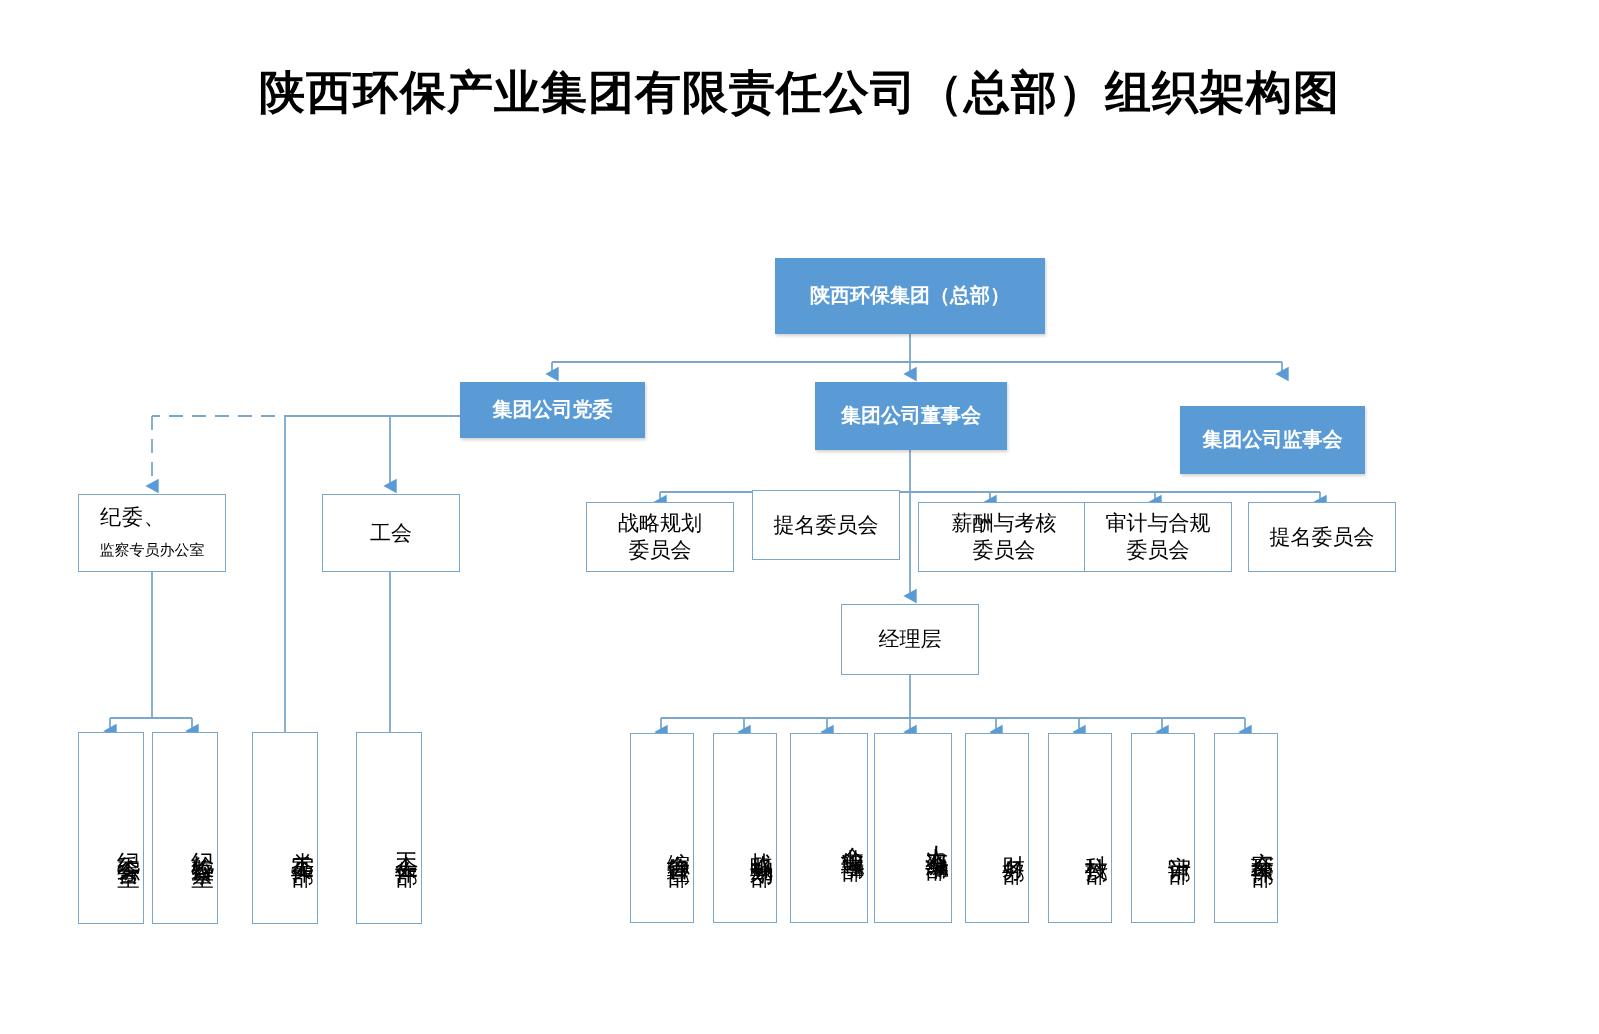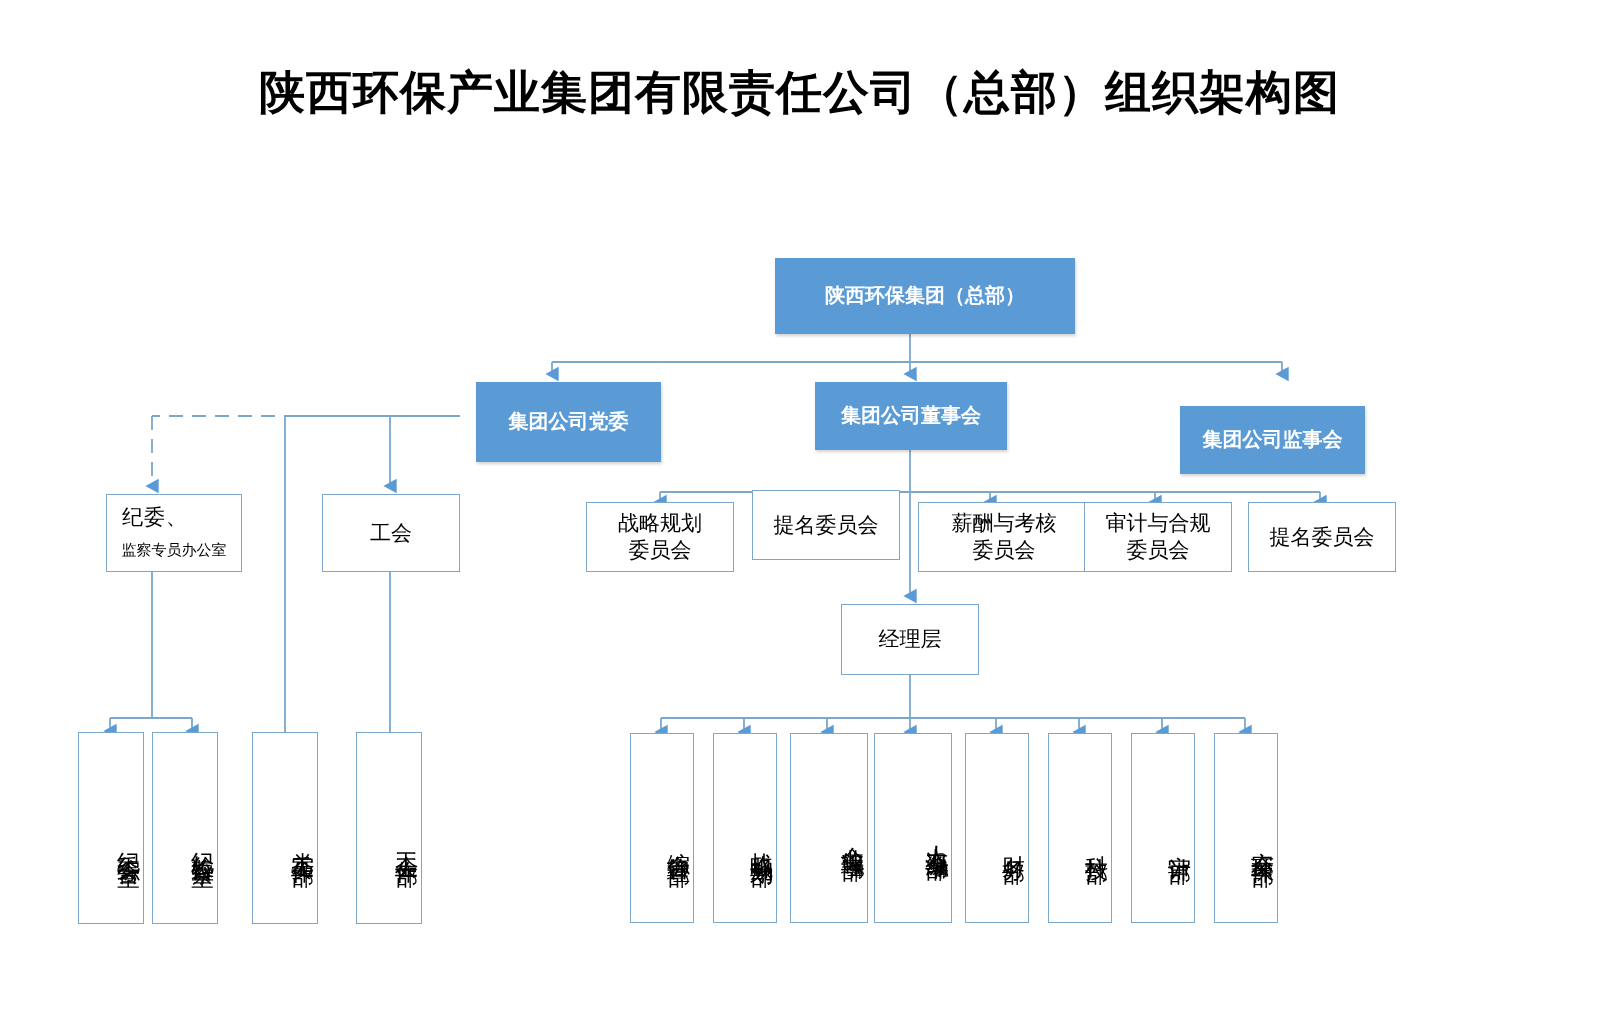--- a/index.html
+++ b/index.html
@@ -162,35 +162,35 @@
       <path d="M744,718 L744,732" marker-end="url(#ar)"></path>
       <path d="M827,718 L827,732" marker-end="url(#ar)"></path>
       <path d="M910,718 L910,732" marker-end="url(#ar)"></path>
       <path d="M996,718 L996,732" marker-end="url(#ar)"></path>
       <path d="M1079,718 L1079,732" marker-end="url(#ar)"></path>
       <path d="M1162,718 L1162,732" marker-end="url(#ar)"></path>
       <path d="M1245,718 L1245,732" marker-end="url(#ar)"></path>
     </g>
   </svg>
 
-  <div class="node blue" style="left:775px; top:258px; width:300px; height:76px;">
+  <div class="node blue" style="left:775px; top:258px; width:270px; height:76px;">
     <span>陕西环保集团（总部）</span>
   </div>
 
-  <div class="node blue" style="left:460px; top:382px; width:185px; height:80px;margin-left:16px;">
+  <div class="node blue" style="left:460px; top:382px; width:185px; height:56px;">
     <span>集团公司党委</span>
   </div>
   <div class="node blue" style="left:815px; top:382px; width:192px; height:68px;">
     <span>集团公司董事会</span>
   </div>
   <div class="node blue" style="left:1180px; top:382px; width:185px; height:68px;margin-top:24px;">
     <span>集团公司监事会</span>
   </div>
 
-  <div class="node plain jiwei" style="left:78px; top:494px; width:136px; height:78px;margin-left:28px;">
+  <div class="node plain jiwei" style="left:78px; top:494px; width:148px; height:78px;">
     <span class="big">纪委、</span>
     <span class="small">监察专员办公室</span>
   </div>
   <div class="node plain" style="left:322px; top:494px; width:138px; height:78px;">
     <span>工会</span>
   </div>
 
   <div class="node vert" style="left:78px; top:732px; width:66px; height:192px;">
     <span class="vmain">纪委综合室</span>
   </div>

